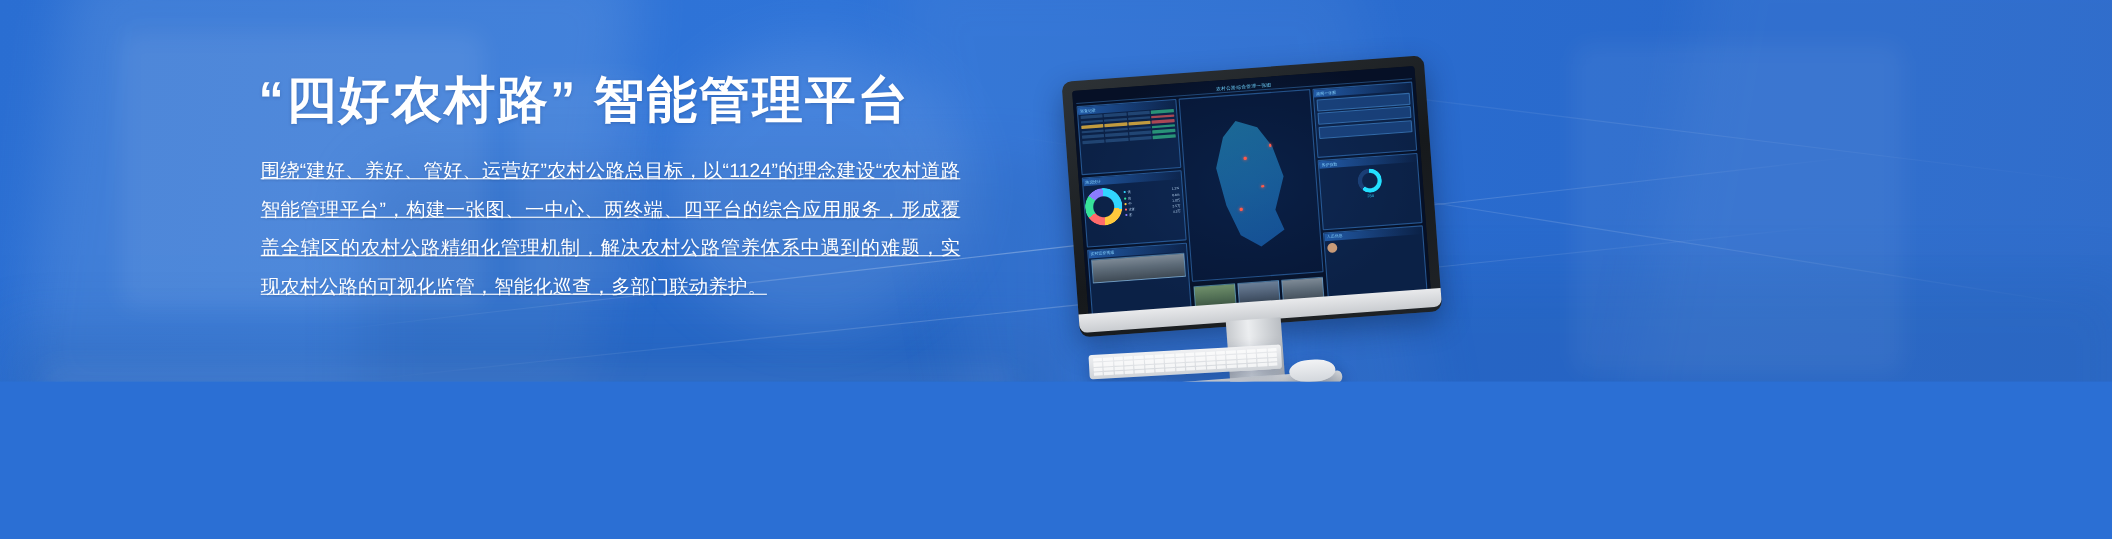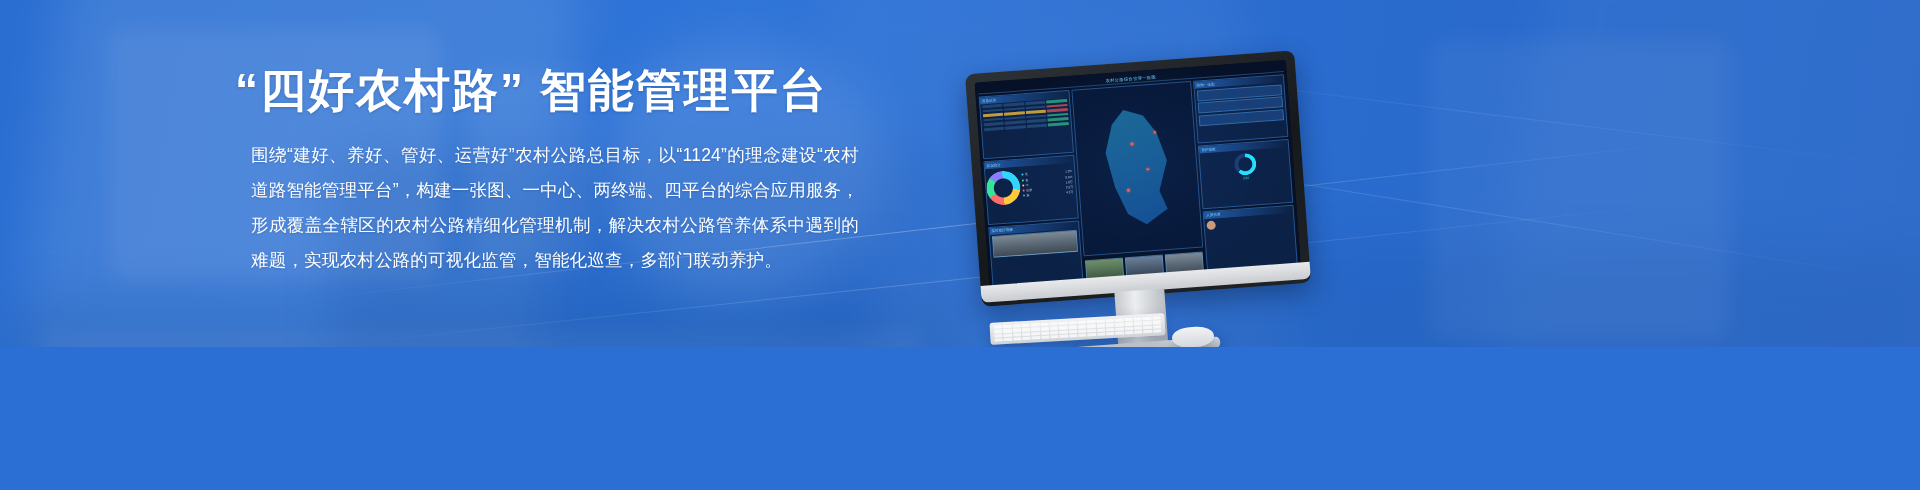--- a/index.html
+++ b/index.html
@@ -67,25 +67,26 @@
     letter-spacing:2px;
     line-height:1.25;
     margin:0 0 18px 0;
     white-space:nowrap;
     text-shadow:0 1px 3px rgba(10,40,90,.25);
   }
   .hero-desc {
     color:#ffffff;
     font-size:17.5px;
     line-height:2.0;
-    margin:16px;
+    margin:2px;
     text-align:justify;
     text-justify:inter-ideograph;
     letter-spacing:.2px;
     text-shadow:0 1px 2px rgba(10,40,90,.20);
+    text-decoration:underline;
   }
   .hero-btn {
     display:inline-block;
     margin-top:24px;
     padding:11px 30px;
     border:1px solid rgba(255,255,255,.92);
     border-radius:5px;
     color:#ffffff;
     font-size:15px;
     letter-spacing:1px;

